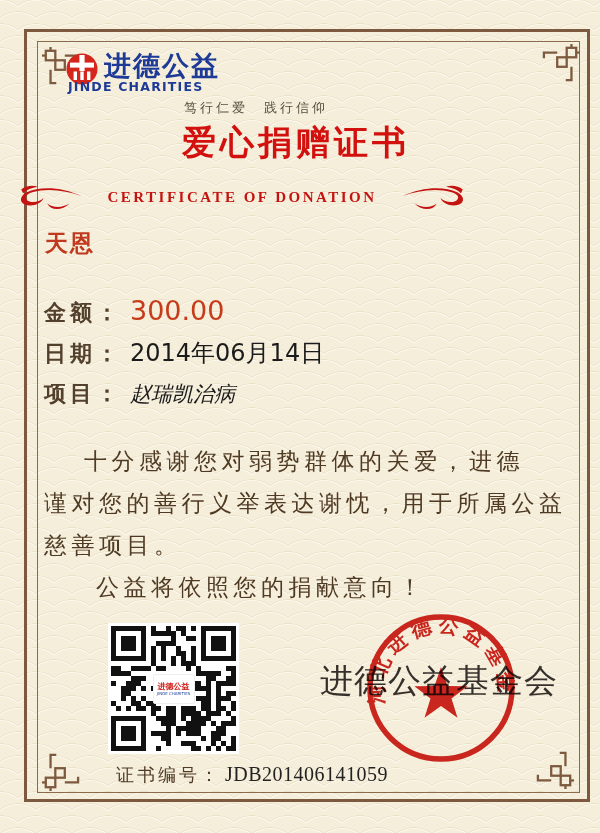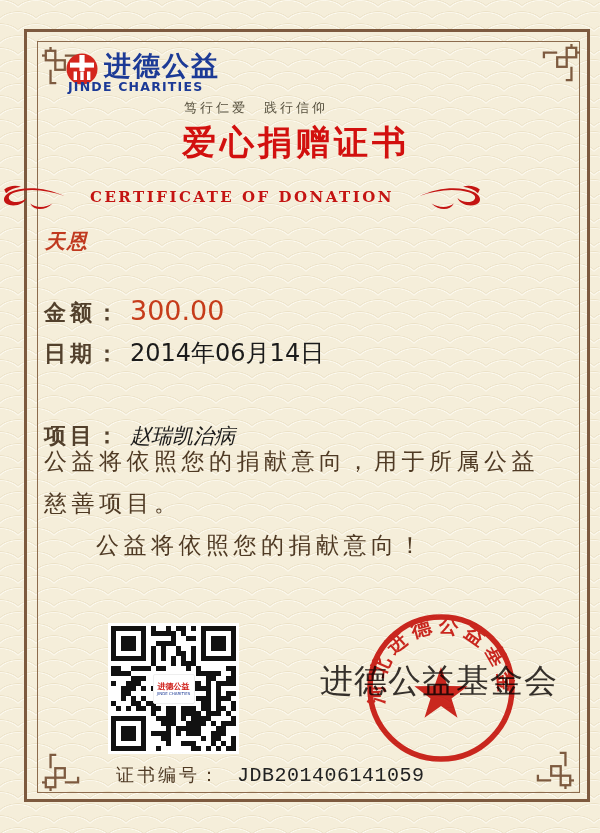--- a/index.html
+++ b/index.html
@@ -27,35 +27,35 @@
   .logo-mark{width:32px;height:32px;margin-top:2px;}
   .logo-text{margin-left:6px;display:flex;flex-direction:column;}
   .logo-cn{font-size:27px;font-weight:bold;color:#1c3a96;letter-spacing:2px;line-height:29px;font-family:"DejaVu Serif",serif;}
   .logo-en{font-size:12.5px;font-weight:bold;color:#1c3a96;letter-spacing:1.2px;line-height:14px;margin-left:-36px;font-family:"DejaVu Sans","Liberation Sans",sans-serif;}
 
   .motto{position:absolute;left:120px;top:99px;width:272px;text-align:center;
     font-size:13px;color:#57513f;letter-spacing:3px;}
   .title{position:absolute;left:0;top:120px;width:592px;text-align:center;
     font-size:34px;font-weight:bold;color:#d2100e;letter-spacing:4px;}
   .subtitle-row{position:absolute;left:0;top:184px;width:484px;display:flex;
-    justify-content:center;align-items:center;gap:24px;}
+    justify-content:center;align-items:center;gap:24px;font-family:Liberation Serif, serif;}
   .subtitle{font-size:15px;font-weight:bold;color:#c41412;letter-spacing:2.5px;white-space:nowrap;}
   .flourish{width:66px;height:26px;}
   .flourish.right{transform:scaleX(-1);}
 
-  .donor{position:absolute;left:45px;top:228px;font-size:20px;font-weight:bold;color:#c0391f;
-    font-family:"DejaVu Sans","Liberation Sans",sans-serif;letter-spacing:2px;font-style:italic;}
+  .donor{position:absolute;left:45px;top:228px;font-size:23px;font-weight:bold;color:#c0391f;
+    font-family:"DejaVu Sans","Liberation Sans",sans-serif;letter-spacing:2px;}
 
   .field{position:absolute;left:44px;display:flex;align-items:baseline;}
   .field-label{font-size:22px;color:#52402c;letter-spacing:4px;font-weight:600;}
   .f1{top:295px;}
   .f1 .field-value{font-size:27px;color:#c63c1a;margin-left:8px;font-family:"DejaVu Sans","Liberation Sans",sans-serif;text-align:right;}
   .f2{top:337px;}
   .f2 .field-value{font-size:24px;color:#1b1b1b;margin-left:8px;font-family:"DejaVu Sans","Liberation Sans",sans-serif;}
-  .f3{top:379px;margin-top:42px;}
+  .f3{top:379px;}
   .f3 .field-value{font-size:21px;color:#1b1b1b;margin-left:8px;font-family:"DejaVu Sans","Liberation Sans",sans-serif;font-style:italic;}
 
   .body-text{position:absolute;left:44px;top:440px;width:512px;
     font-size:23px;color:#4f3a24;letter-spacing:4.5px;line-height:42px;}
   .body-line{white-space:nowrap;}
   .body-line.indent1{padding-left:40px;}
   .body-line.indent2{padding-left:52px;}
 
   .qr{position:absolute;left:108px;top:623px;width:125px;height:125px;background:#fff;padding:3px;}
   .qr svg{display:block;}
@@ -64,22 +64,22 @@
     display:flex;flex-direction:column;align-items:center;justify-content:center;}
   .qr-logo-cn{font-size:8px;color:#cf1d17;font-weight:bold;line-height:9px;white-space:nowrap;}
   .qr-logo-en{font-size:4px;color:#1c3a96;line-height:5px;white-space:nowrap;font-family:"DejaVu Sans",sans-serif;}
 
   .org{position:absolute;left:320px;top:659px;font-size:33px;color:#35302b;letter-spacing:1px;z-index:1;white-space:nowrap;}
   .seal{position:absolute;left:361px;top:608px;width:160px;height:160px;z-index:2;
     mix-blend-mode:multiply;opacity:.95;}
 
   .certno{position:absolute;left:116px;top:763px;display:flex;align-items:baseline;z-index:1;text-align:right;}
   .certno-label{font-size:18px;color:#4f3a24;letter-spacing:3px;}
-  .certno-value{font-size:20px;color:#222;margin-left:16px;letter-spacing:.5px;
-    font-family:Liberation Mono, monospace;}
+  .certno-value{font-size:20px;color:#222;margin-left:4px;letter-spacing:.5px;
+    font-family:Liberation Serif, serif;}
 </style>
 </head>
 <body>
 
 <div class="page">
 
   <div class="border-outer"></div>
   <div class="border-inner"></div>
 
   <div class="corner tl">
@@ -176,21 +176,22 @@
   <div class="field f2">
     <span class="field-label">日期：</span>
     <span class="field-value">2014年06月14日</span>
   </div>
   <div class="field f3">
     <span class="field-label">项目：</span>
     <span class="field-value">赵瑞凯治病</span>
   </div>
 
   <div class="body-text">
-    <div class="body-line">公益将依照您的捐献意向，用于所属公益</div>
+    <div class="body-line indent1">十分感谢您对弱势群体的关爱，进德</div>
+    <div class="body-line">谨对您的善行义举表达谢忱，用于所属公益</div>
     <div class="body-line">慈善项目。</div>
     <div class="body-line indent2">公益将依照您的捐献意向！</div>
   </div>
 
   <div class="qr">
     <svg id="qr-svg" width="125" height="125" viewBox="0 0 125 125">
         <rect x="40" y="0" width="5" height="5" fill="#111"></rect>
         <rect x="55" y="0" width="5" height="5" fill="#111"></rect>
         <rect x="65" y="0" width="5" height="5" fill="#111"></rect>
         <rect x="70" y="0" width="5" height="5" fill="#111"></rect>

